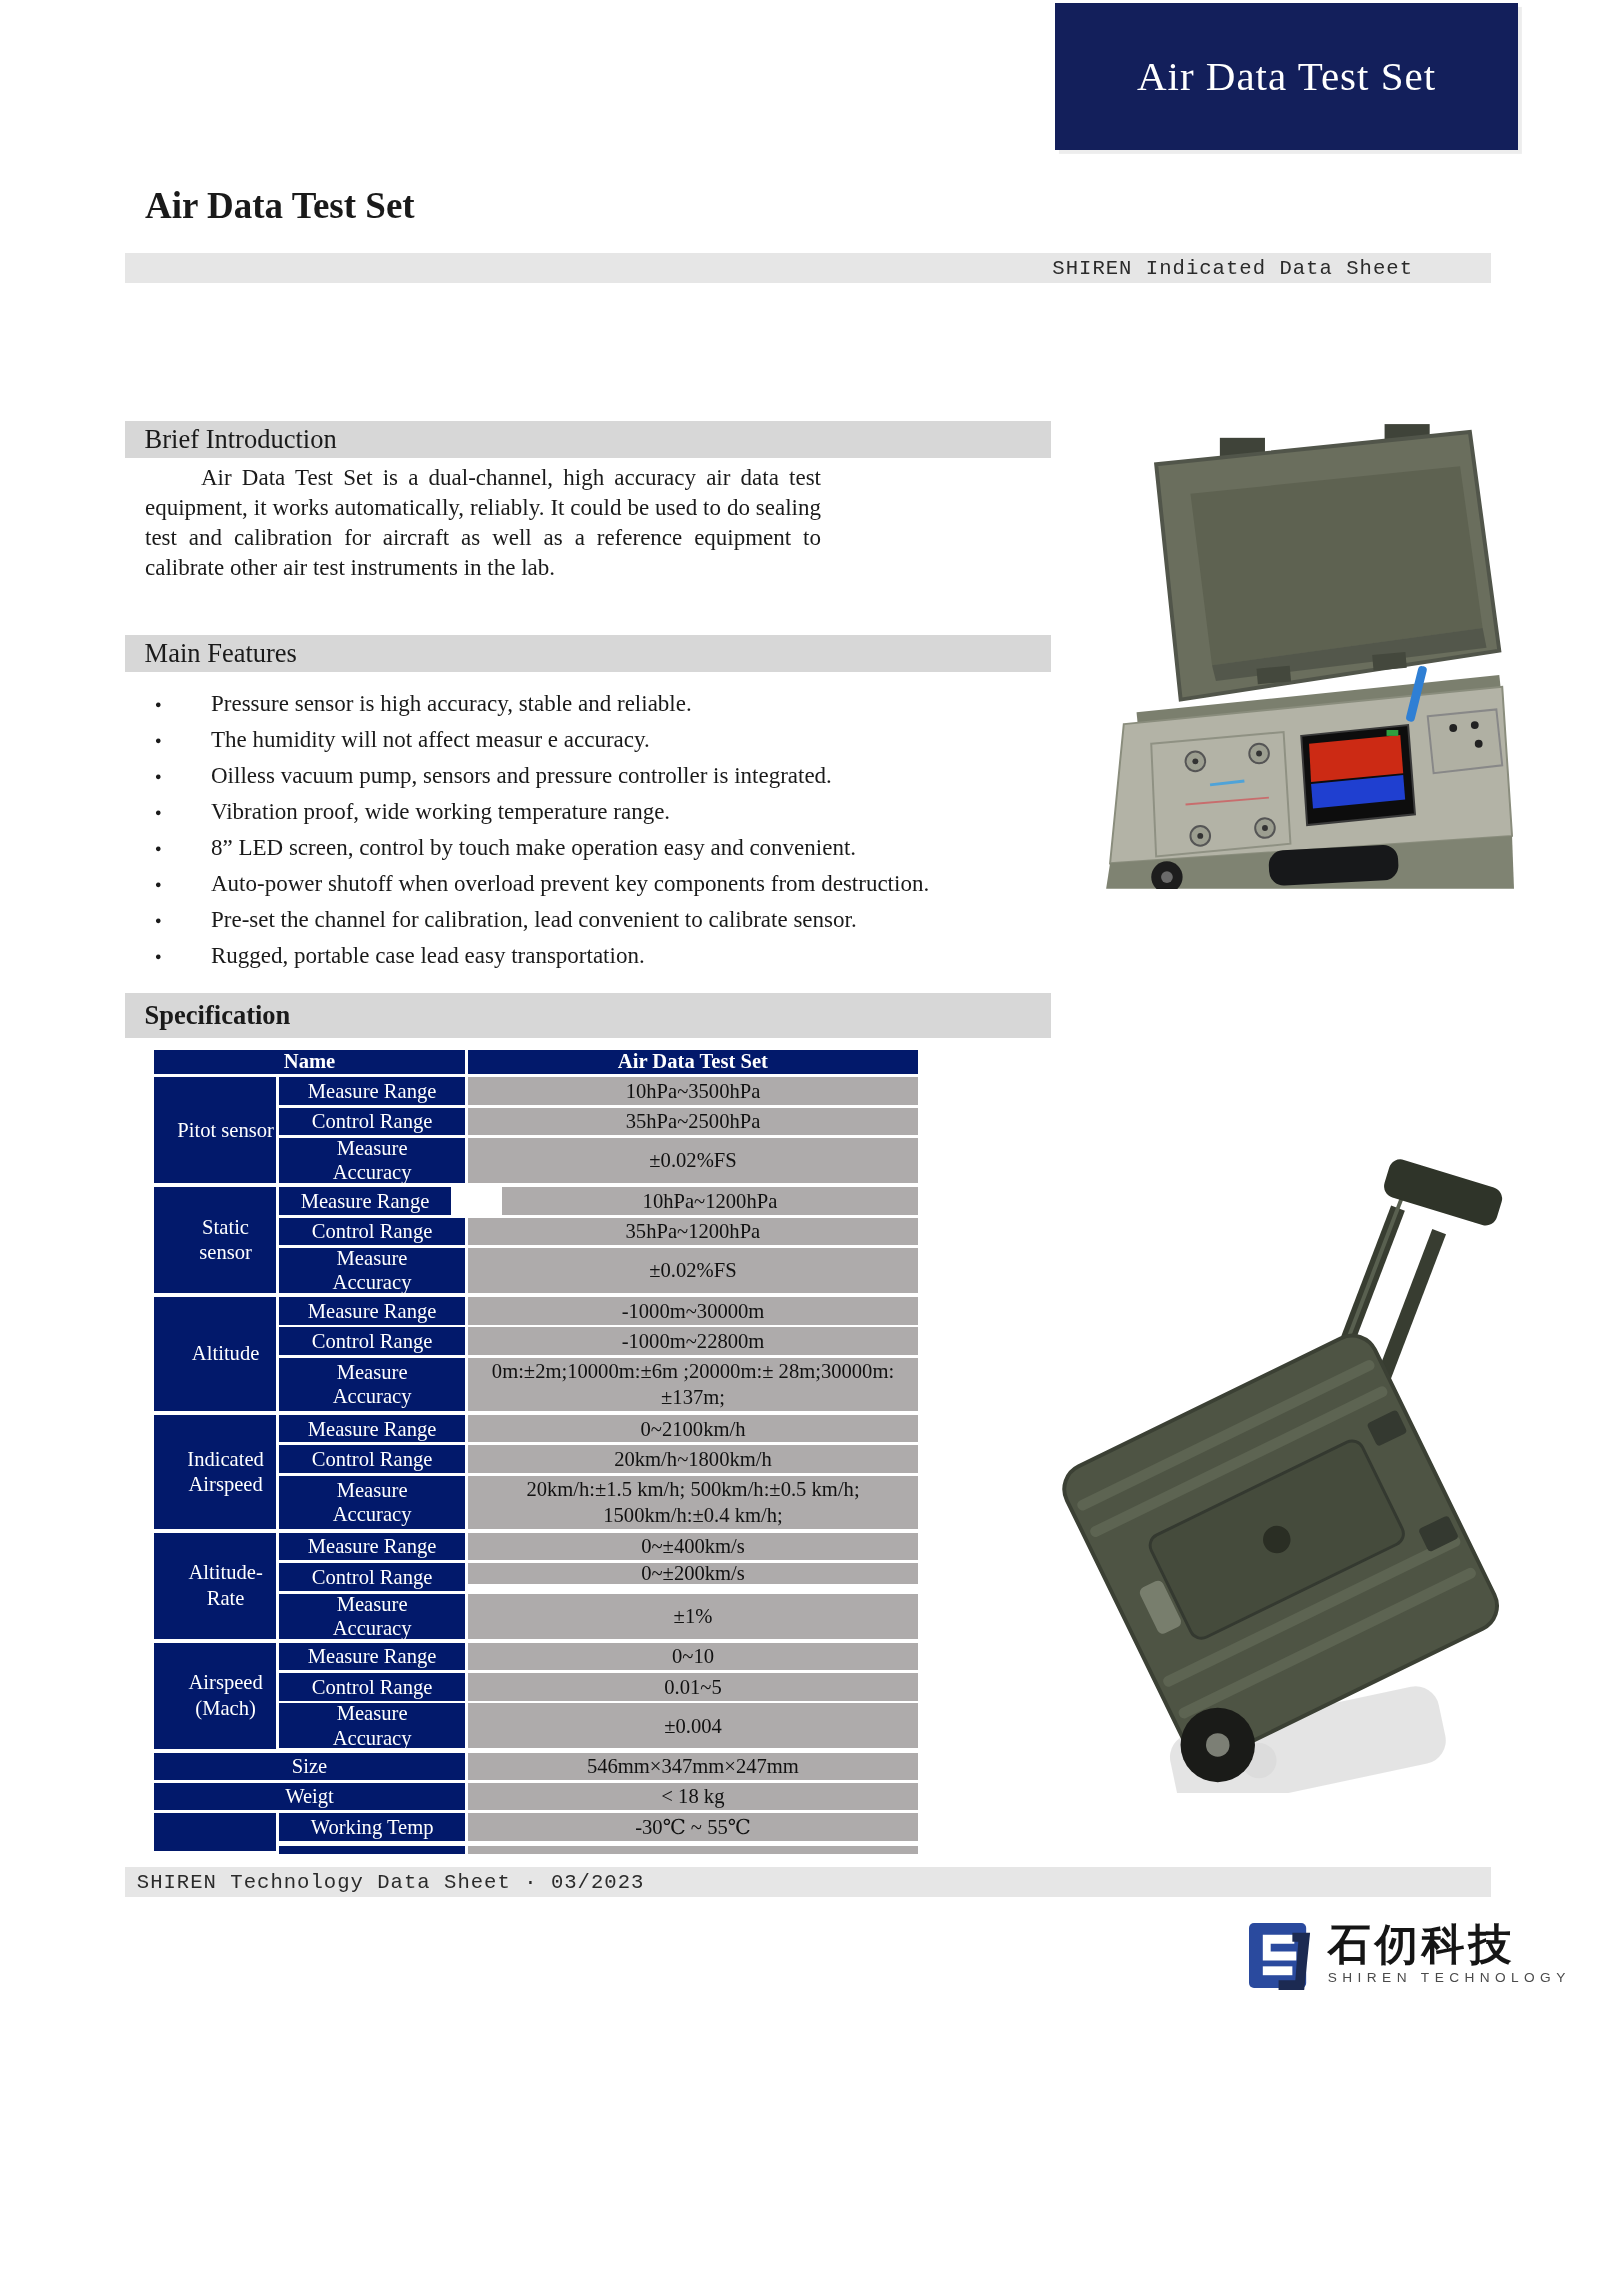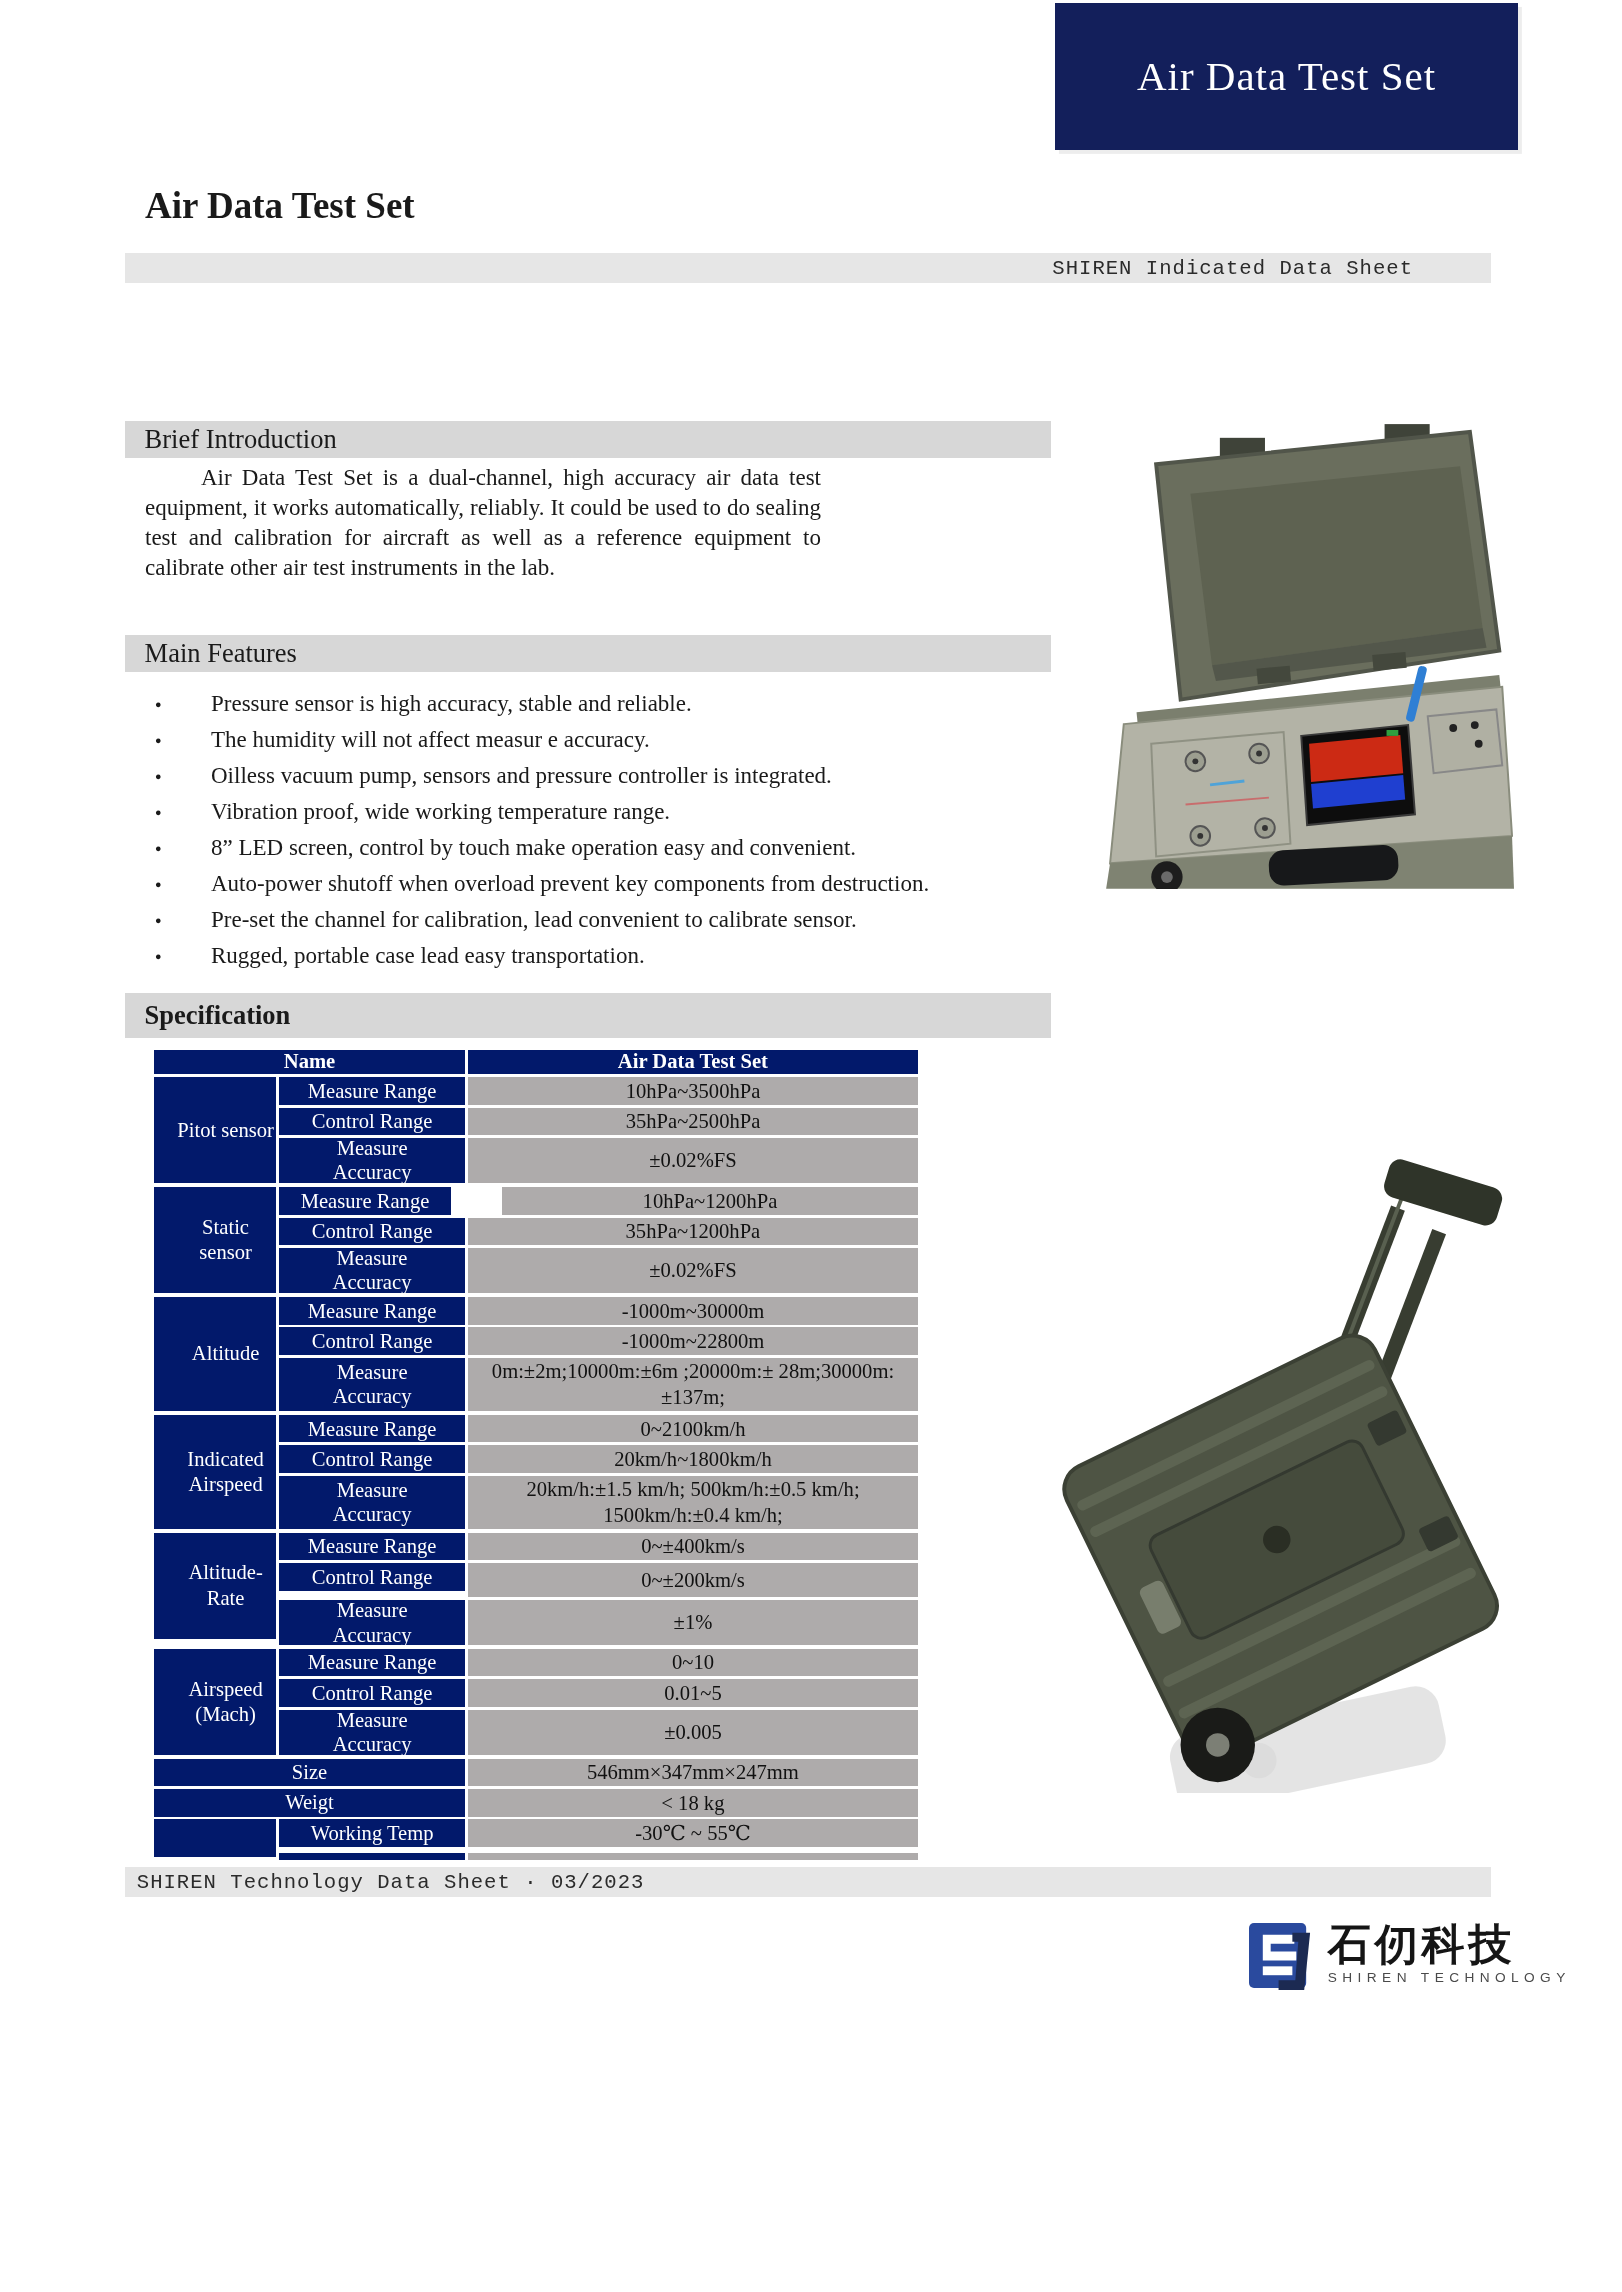--- a/index.html
+++ b/index.html
@@ -267,21 +267,21 @@
               <span>Measure Range</span>
             </div>
             <div class="grayc vcell" style="height: 27.4px;">
               <span>0~±400km/s</span>
             </div>
           </div>
           <div class="grow">
             <div class="navy lcell" style="height: 27.4px;">
               <span>Control Range</span>
             </div>
-            <div class="grayc vcell" style="height: 34px;">
+            <div class="grayc vcell" style="height: 21px;">
               <span>0~±200km/s</span>
             </div>
           </div>
           <div class="grow">
             <div class="navy lcell" style="height: 45px;">
               <span style="max-width: 103px;">Measure Accuracy</span>
             </div>
             <div class="grayc vcell" style="height: 45px;">
               <span>±1%</span>
             </div>
@@ -307,21 +307,21 @@
             </div>
             <div class="grayc vcell" style="height: 27.4px;">
               <span>0.01~5</span>
             </div>
           </div>
           <div class="grow">
             <div class="navy lcell" style="height: 45px;">
               <span style="max-width: 103px;">Measure Accuracy</span>
             </div>
             <div class="grayc vcell" style="height: 45px;">
-              <span>±0.005</span>
+              <span>±0.004</span>
             </div>
           </div>
         </div>
       </div>
       <div class="single">
         <div class="navy slabel">
           <span>Size</span>
         </div>
         <div class="grayc vcell" style="height: 27.4px;">
           <span>546mm×347mm×247mm</span>

